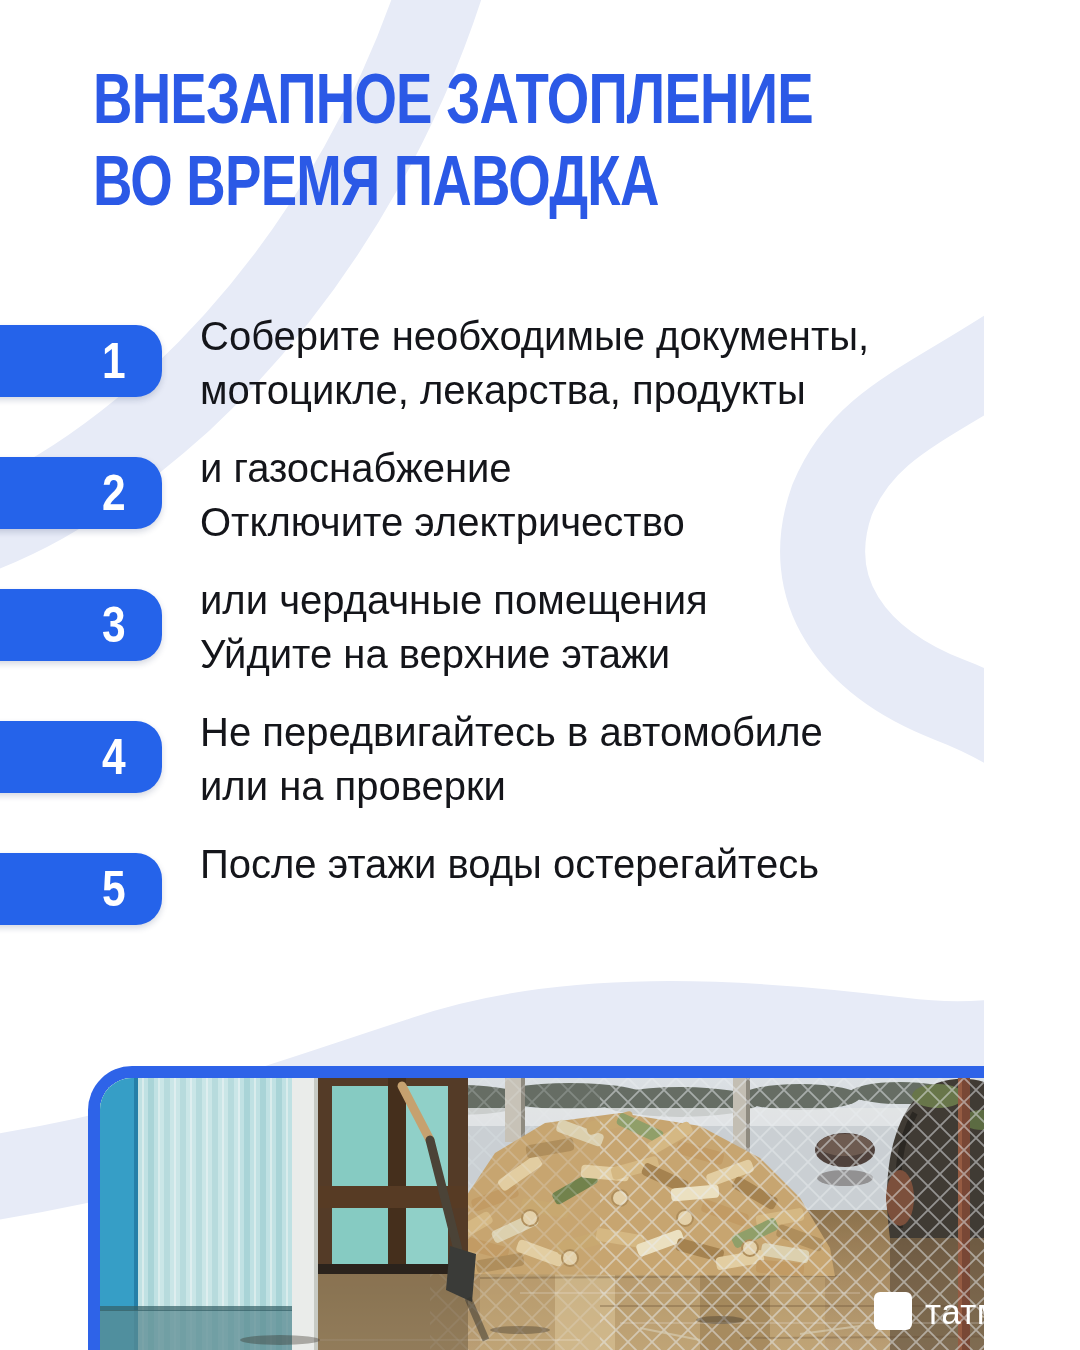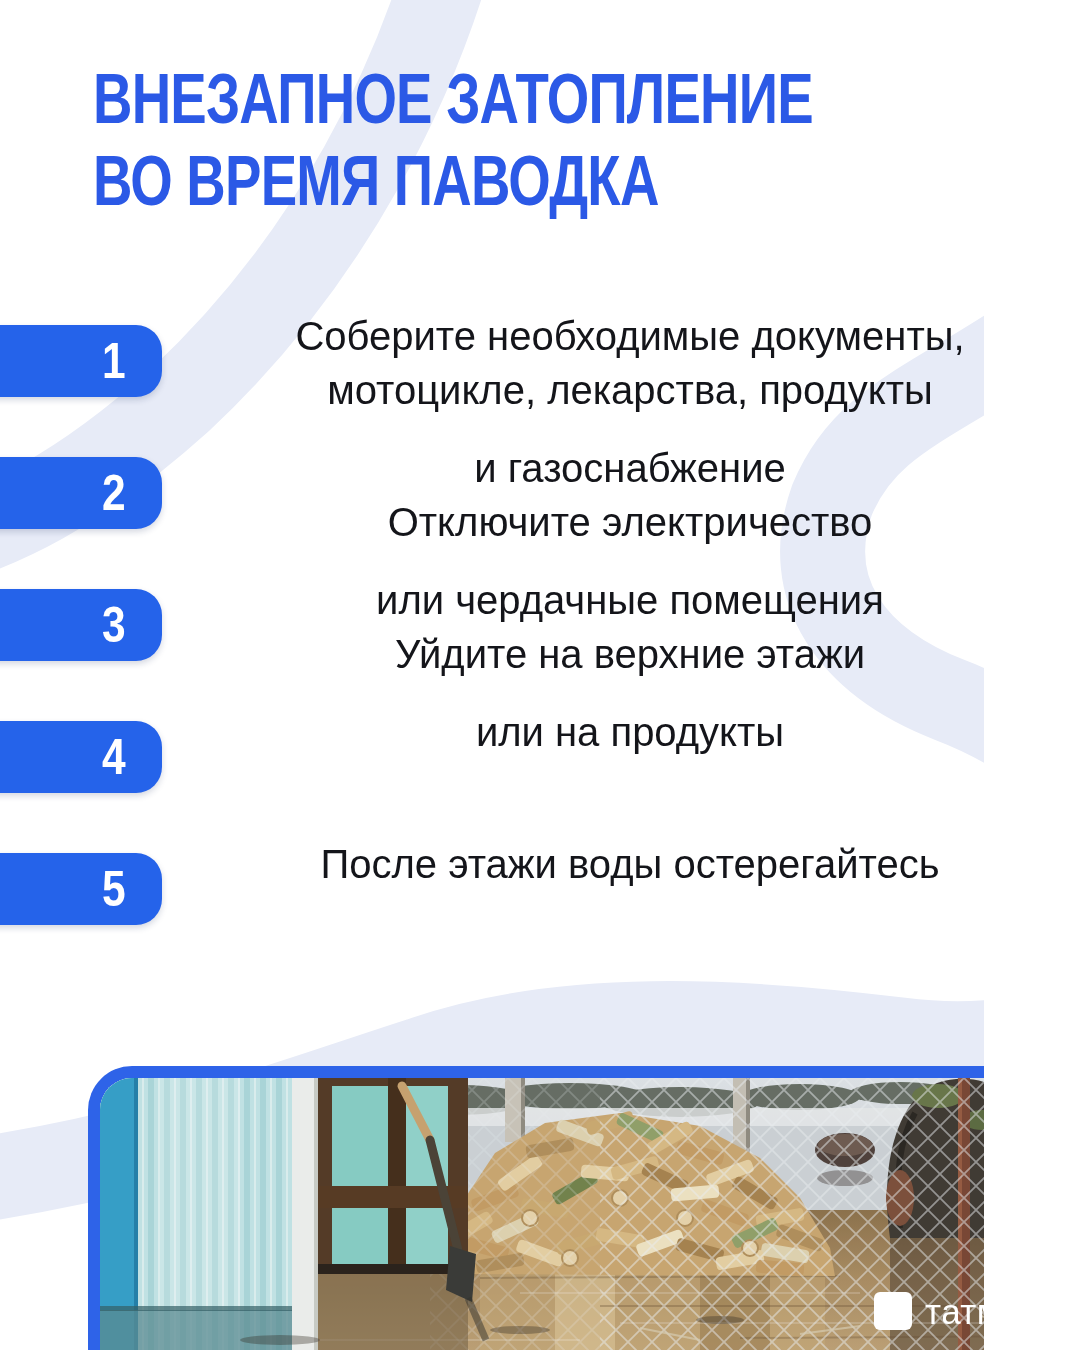--- a/index.html
+++ b/index.html
@@ -32,21 +32,21 @@
     padding-right:34px; box-shadow:0 3px 6px rgba(20,40,90,0.18);
   }
   .pill .num {
     color:#ffffff; font-size:50px; font-weight:700; line-height:1;
     display:inline-block; transform:scaleX(0.85);
   }
   .step-text {
     position:absolute; left:200px; top:-16px; width:860px;
     color:#14151a; font-size:40px; line-height:54px; font-weight:500;
   }
-  .step-line { white-space:nowrap;text-align:center; }
+  .step-line { white-space:nowrap; }
   .step-line:empty { display:none; }
 
   
   .photo {
     position:absolute; left:88px; top:1066px; z-index:3;
     width:1004px; height:296px;
     border:12px solid #2e63e8; border-right:none; border-bottom:none;
     border-radius:44px 0 0 0;
     overflow:hidden; background:#cfd4d7;
   }
@@ -113,21 +113,22 @@
       <div class="step-line">Уйдите на верхние этажи</div>
 
     </div>
   </div>
 
   <div class="step" style="top:721px">
     <div class="pill">
       <span class="num">4</span>
     </div>
     <div class="step-text">
-      <div class="step-line">или на продукты</div>
+      <div class="step-line">Не передвигайтесь в автомобиле</div>
+      <div class="step-line">или на проверки</div>
 
     </div>
   </div>
 
   <div class="step" style="top:853px">
     <div class="pill">
       <span class="num">5</span>
     </div>
     <div class="step-text">
       <div class="step-line">После этажи воды остерегайтесь</div>

